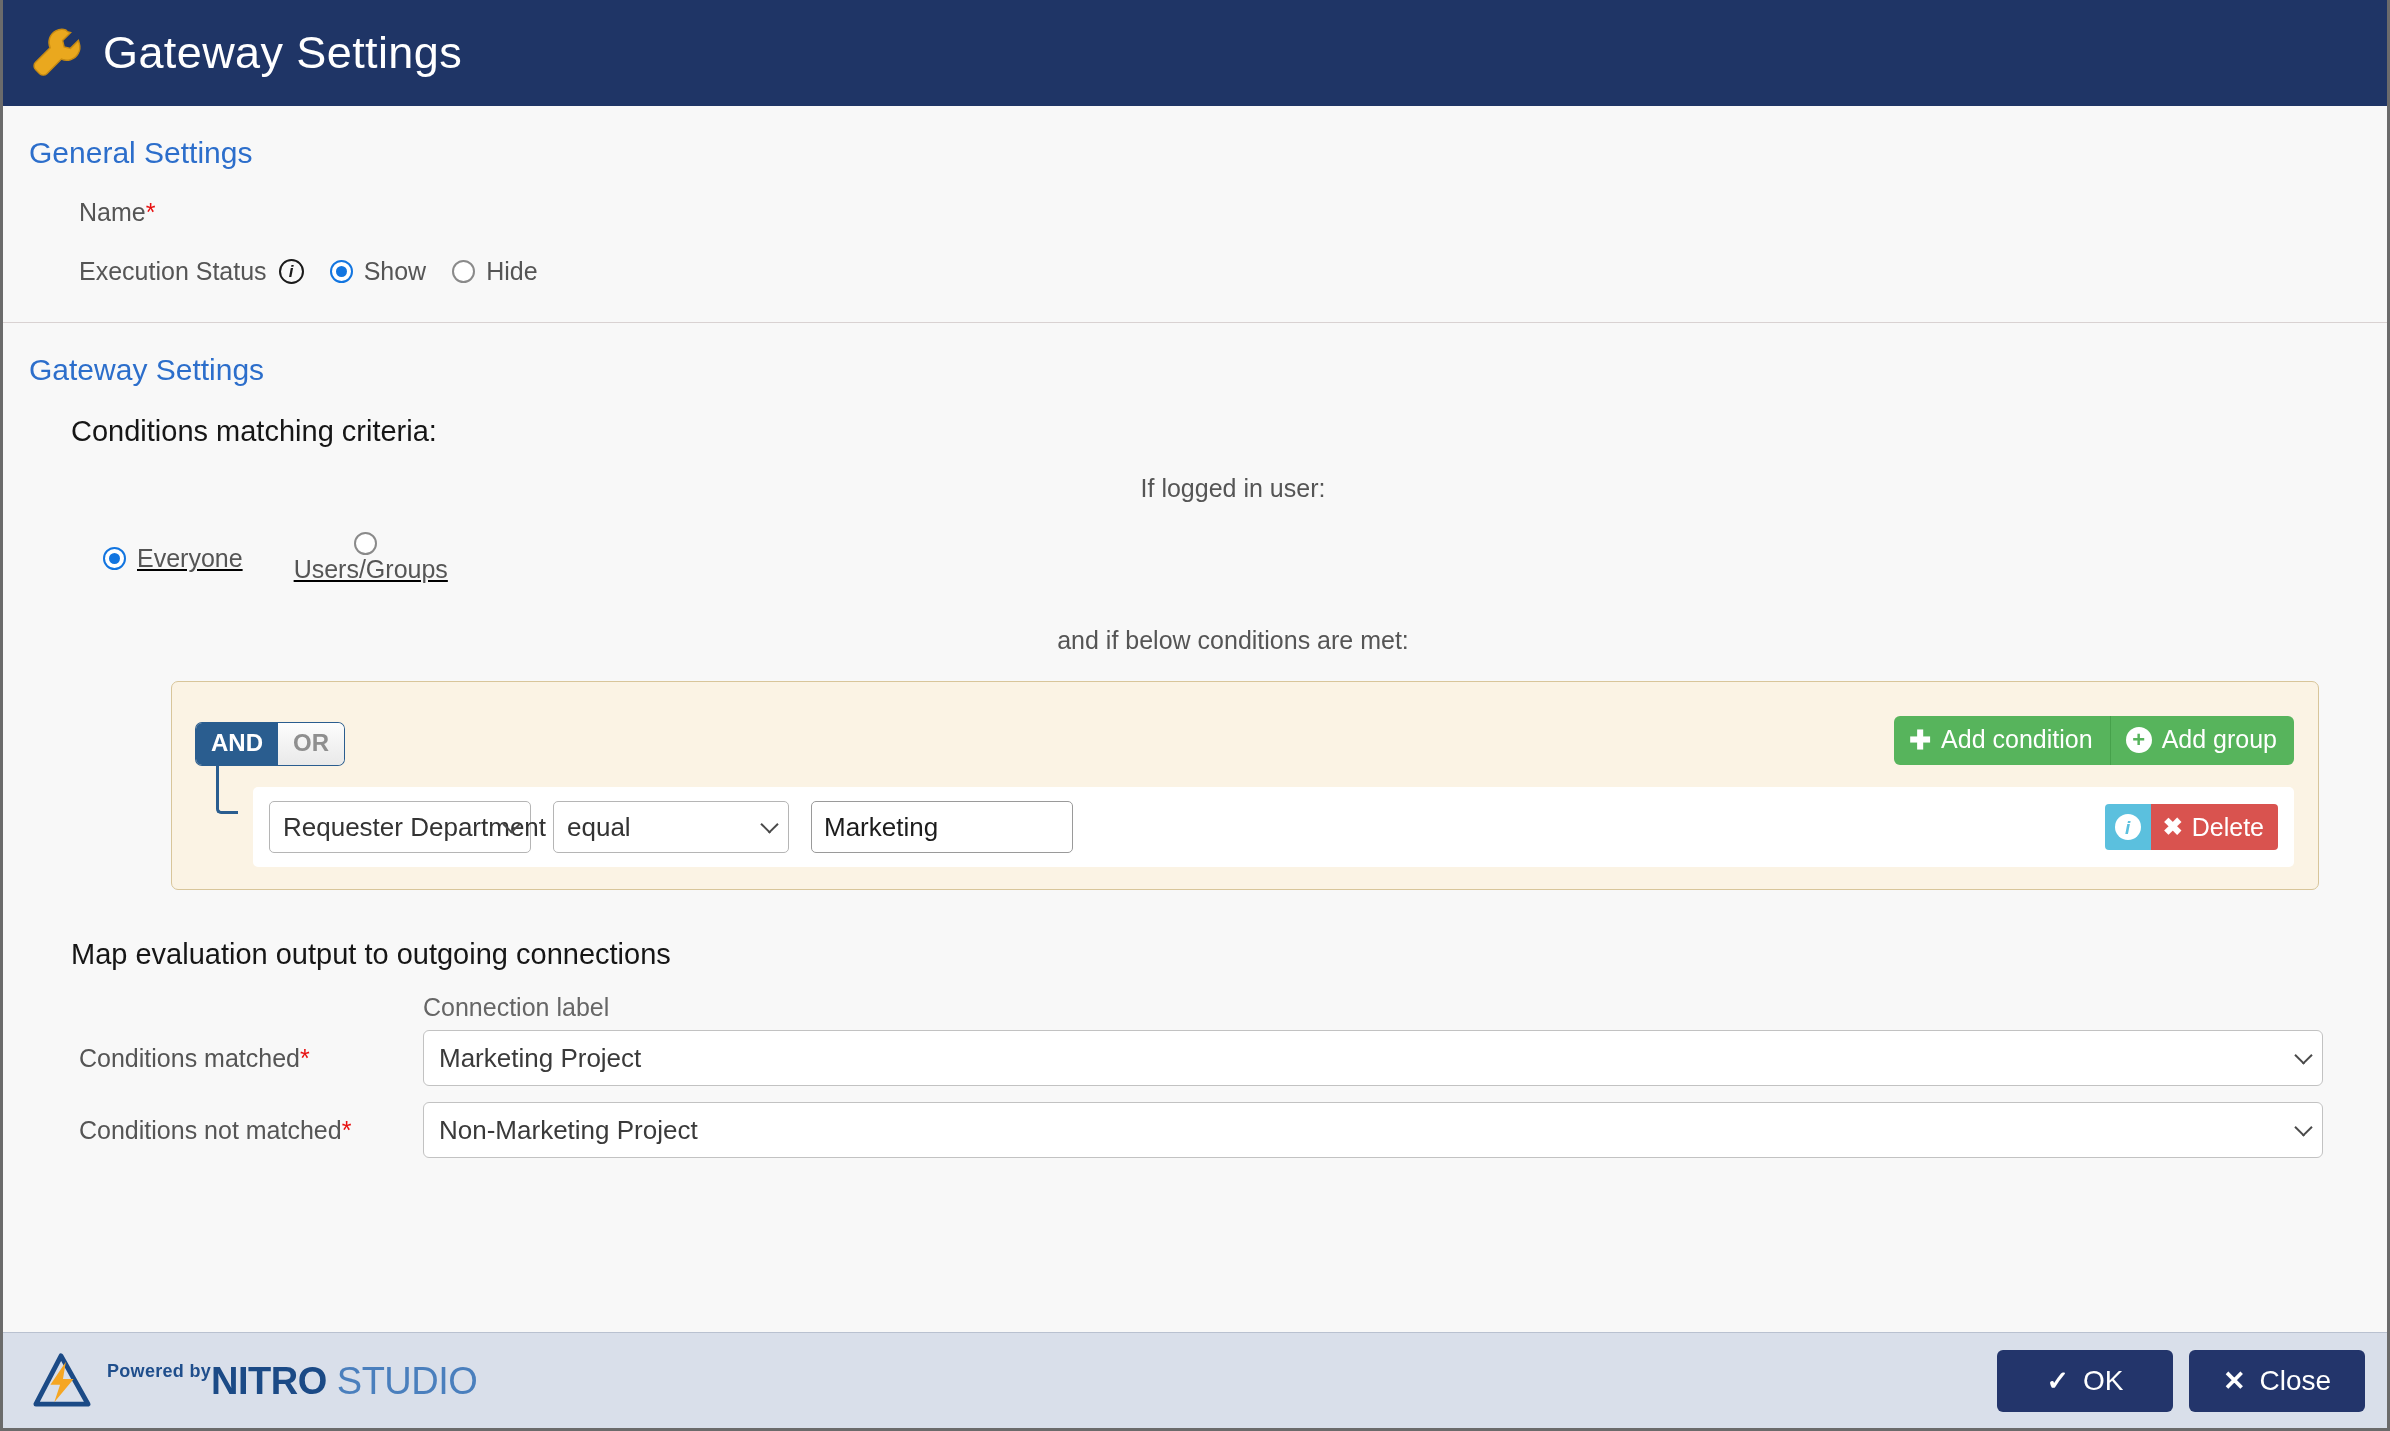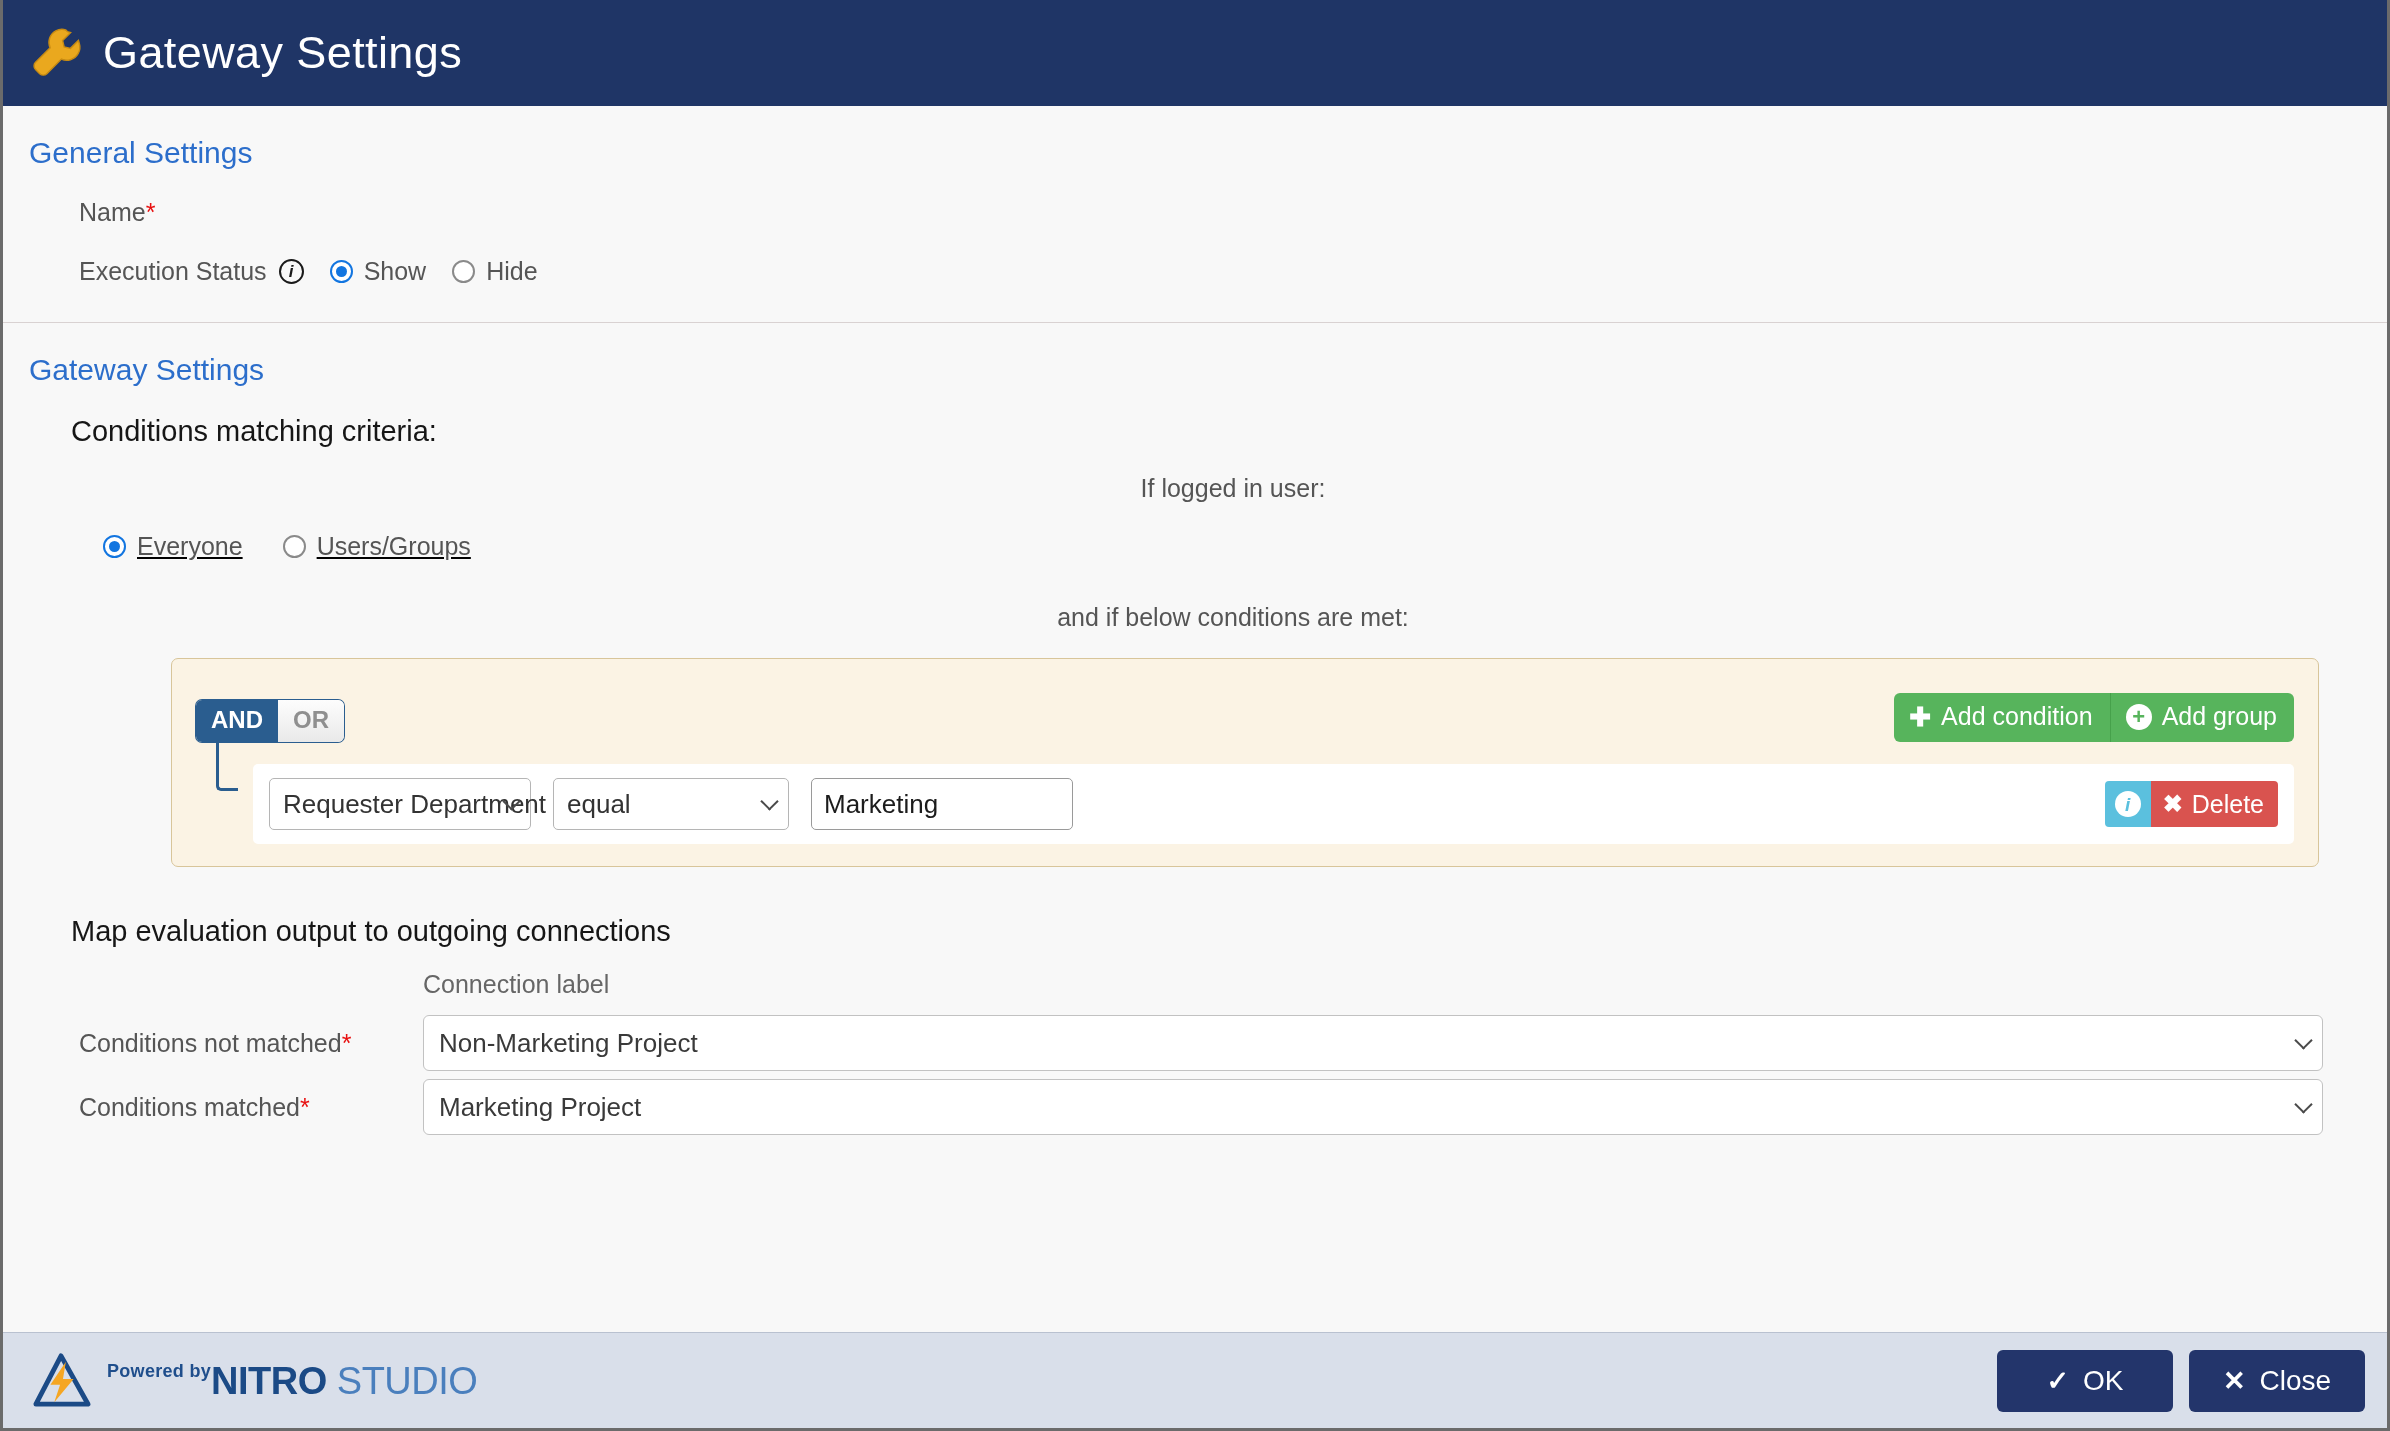--- a/index.html
+++ b/index.html
@@ -113,21 +113,21 @@
   .sub-heading {
     font-size: 29px; color: #161616;
     padding-left: 68px; margin-top: 28px;
   }
   .small-note {
     font-size: 25px; color: #555555;
     padding-left: 76px; margin-top: 26px; text-align: center;
   }
   .radios-row { padding-left: 100px; margin-top: 29px; text-decoration: underline; }
   .radios-row .radio-wrap:first-child { margin-left: 0; }
-  .radios-row .radio-wrap + .radio-wrap { margin-left: 40px; }
+  .radios-row .radio-wrap + .radio-wrap { margin-left: 40px; flex-direction: column; }
 
   
   .qb-outer {
     margin: 26px 0 0 168px;
     width: 2148px;
     background: #fbf3e4;
     border: 1px solid #d8c59a;
     border-radius: 7px;
     padding: 22px 24px 22px 24px;
     position: relative;
@@ -404,32 +404,32 @@
             <span>Delete</span>
           </span>
         </span>
       </div>
     </div>
 
     <div class="map-heading">Map evaluation output to outgoing connections</div>
 
     <div class="conn-label">Connection label</div>
 
+    <div class="map-row">
+      <div class="map-label"><span>Conditions matched</span><span class="req">*</span></div>
+      <span class="big-select">
+        <span>Marketing Project</span>
+        <span class="chev"></span>
+      </span>
+    </div>
+
     <div class="map-row second">
       <div class="map-label"><span>Conditions not matched</span><span class="req">*</span></div>
       <span class="big-select">
         <span>Non-Marketing Project</span>
-        <span class="chev"></span>
-      </span>
-    </div>
-
-    <div class="map-row">
-      <div class="map-label"><span>Conditions matched</span><span class="req">*</span></div>
-      <span class="big-select">
-        <span>Marketing Project</span>
         <span class="chev"></span>
       </span>
     </div>
 
   </div>
 
   <div class="footer">
     <div class="logo">
       <svg class="logo-mark" viewBox="0 0 64 60">
         <path d="M31 4 L59 54 L5 54 Z" fill="none" stroke="#1b4a86" stroke-width="5" stroke-linejoin="round"></path>

